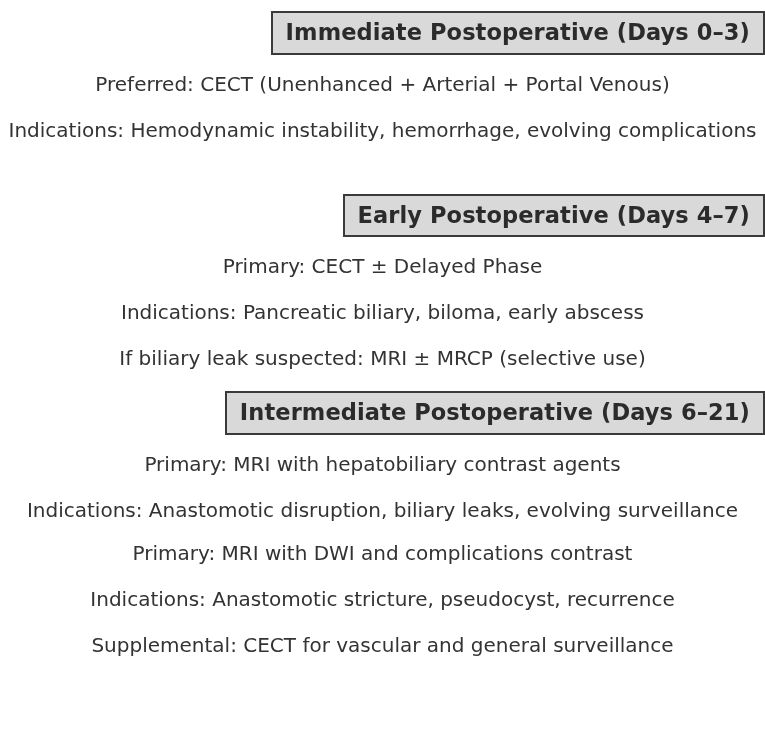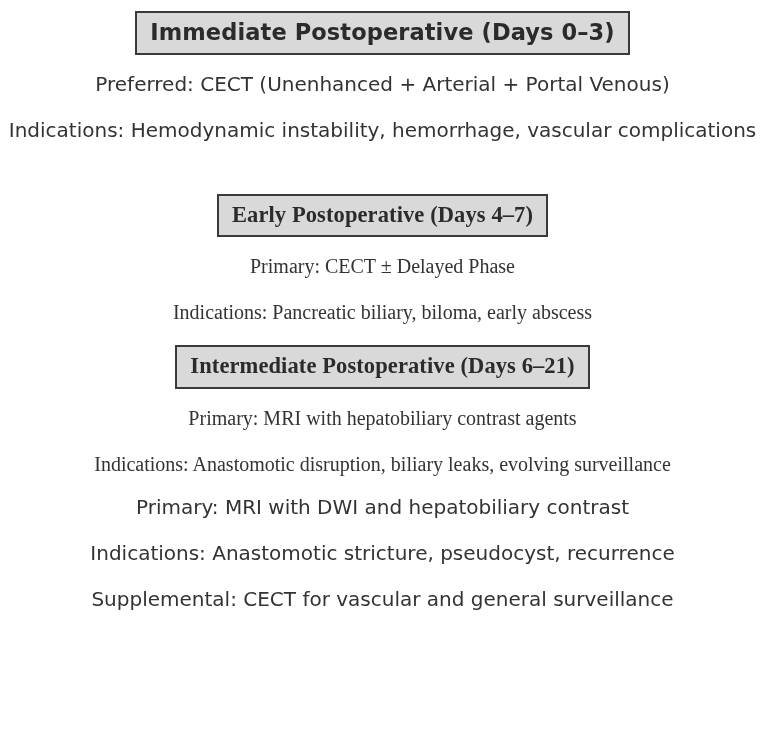--- a/index.html
+++ b/index.html
@@ -24,26 +24,26 @@
     display: flex;
     flex-direction: column;
     align-items: center;
     padding-top: 11px;
   }
 
   .phase {
     width: 100%;
     display: flex;
     flex-direction: column;
-    align-items: center;
+    align-items: flex-end;
   }
 
   
   .phase.gap-large { margin-bottom: 54px; }
-  .phase.gap-small { margin-bottom: 23px; font-family: Liberation Serif, serif; }
+  .phase.gap-small { margin-bottom: 23px; }
   .phase.gap-none  { margin-bottom: 0; }
 
   .phase-header {
     display: inline-block;
     background: #d9d9d9;
     border: 2.5px solid #3a3a3a;
     color: #2b2b2b;
     font-size: 22.5px;
     font-weight: bold;
     letter-spacing: 0.1px;
@@ -77,41 +77,42 @@
 </style>
 </head>
 <body>
 
 <div class="diagram">
 
   <section class="phase gap-large">
     <div class="phase-header">Immediate Postoperative (Days 0–3)</div>
     <div class="phase-lines">
       <div class="phase-line">Preferred: CECT (Unenhanced + Arterial + Portal Venous)</div>
-      <div class="phase-line">Indications: Hemodynamic instability, hemorrhage, vascular complications</div>
+      <div class="phase-line">Indications: Hemodynamic instability, hemorrhage, evolving complications</div>
     </div>
   </section>
 
   <section class="phase gap-small">
     <div class="phase-header">Early Postoperative (Days 4–7)</div>
     <div class="phase-lines">
       <div class="phase-line">Primary: CECT ± Delayed Phase</div>
       <div class="phase-line">Indications: Pancreatic biliary, biloma, early abscess</div>
+      <div class="phase-line">If biliary leak suspected: MRI ± MRCP (selective use)</div>
     </div>
   </section>
 
   <section class="phase gap-small">
     <div class="phase-header">Intermediate Postoperative (Days 6–21)</div>
     <div class="phase-lines">
       <div class="phase-line">Primary: MRI with hepatobiliary contrast agents</div>
       <div class="phase-line">Indications: Anastomotic disruption, biliary leaks, evolving surveillance</div>
     </div>
   </section>
 
   <section class="phase gap-none">
     <div class="phase-lines">
-      <div class="phase-line">Primary: MRI with DWI and hepatobiliary contrast</div>
+      <div class="phase-line">Primary: MRI with DWI and complications contrast</div>
       <div class="phase-line">Indications: Anastomotic stricture, pseudocyst, recurrence</div>
       <div class="phase-line">Supplemental: CECT for vascular and general surveillance</div>
     </div>
   </section>
 
 </div>
 
 </body></html>

